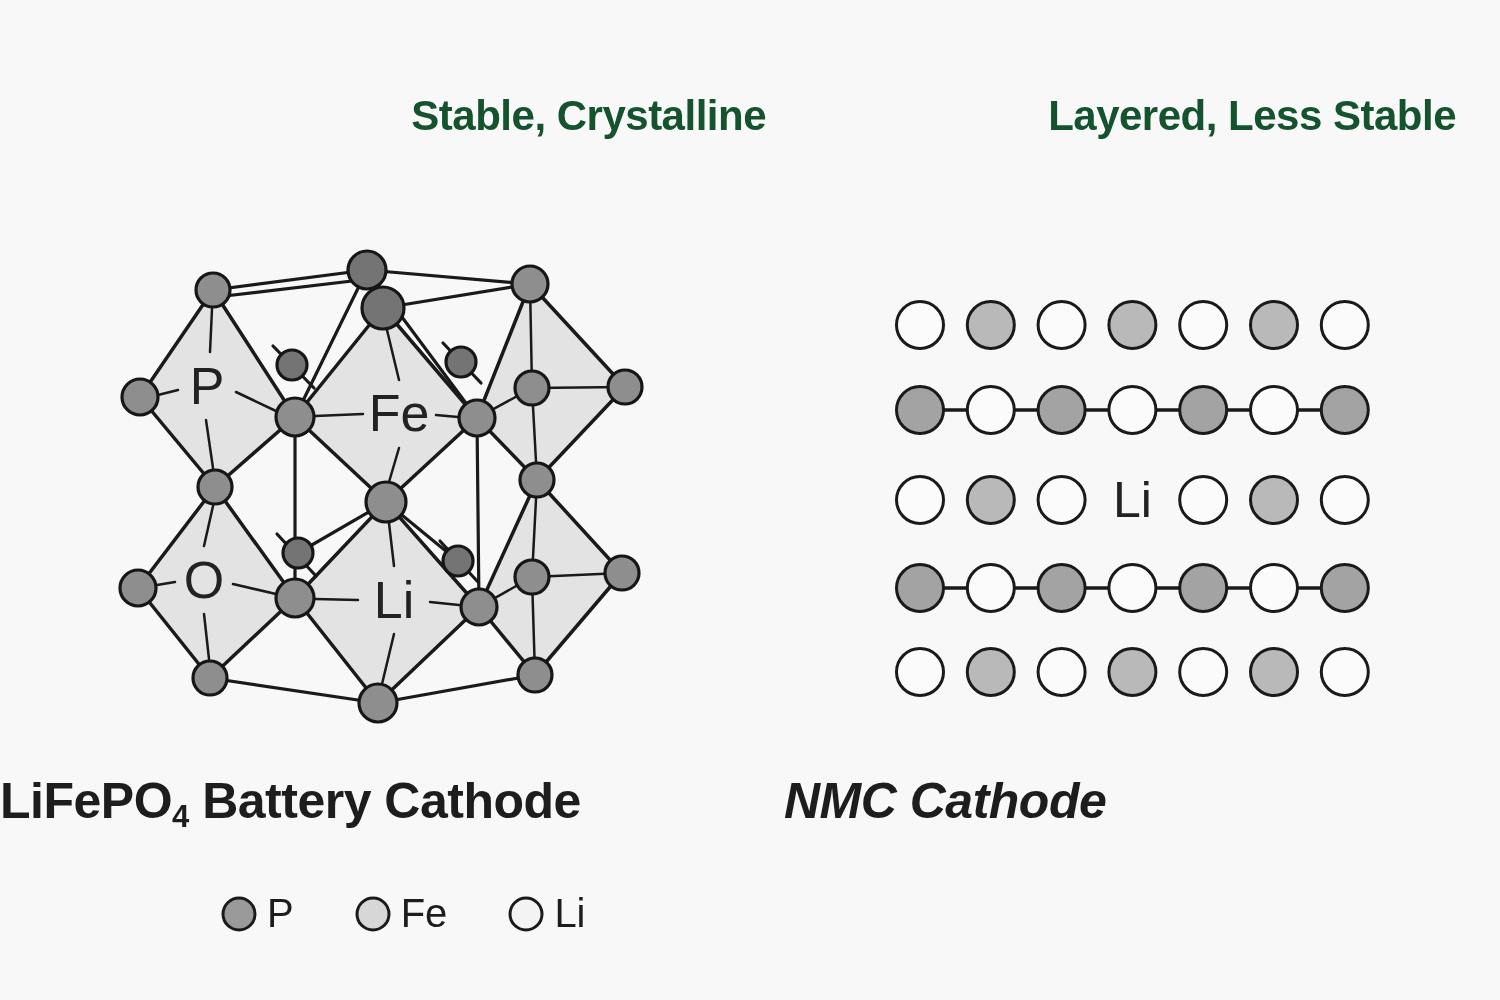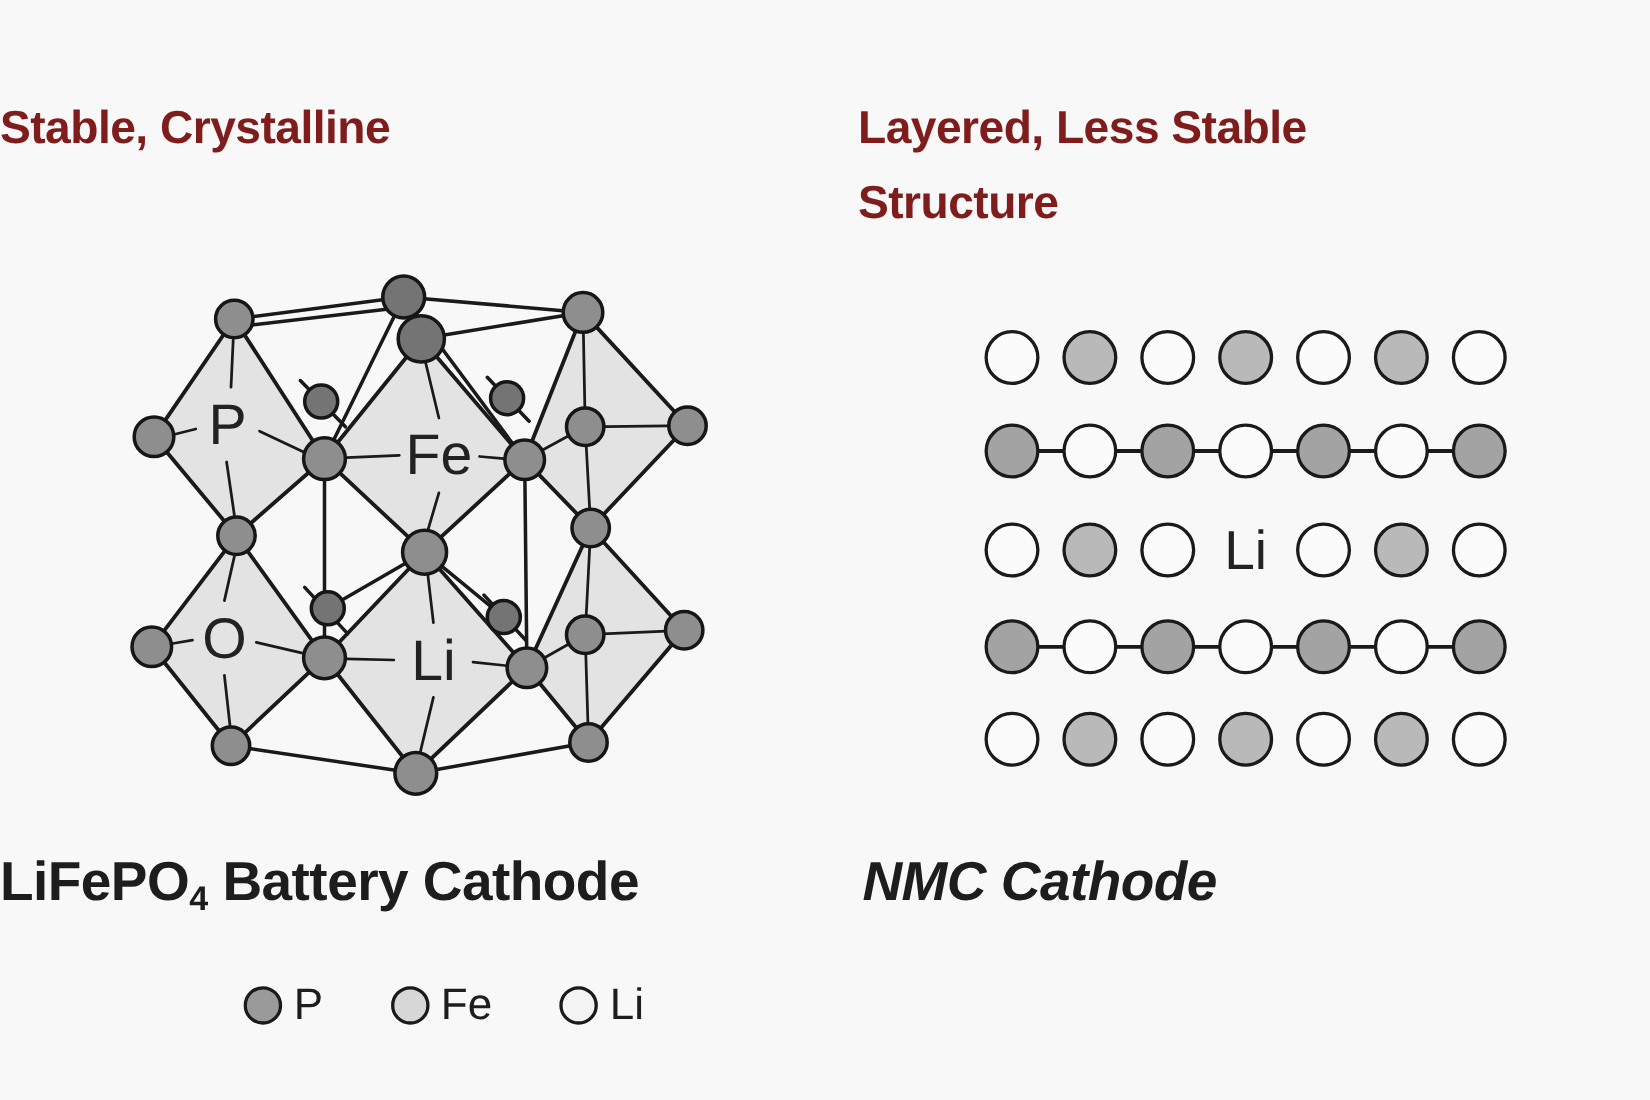--- a/index.html
+++ b/index.html
@@ -2,25 +2,25 @@
 <html><head>
 <meta charset="utf-8">
 <style>
   html,body{margin:0;padding:0;}
   .canvas{
     position:relative;width:1500px;height:1000px;
     background:#f8f8f8;overflow:hidden;
     font-family:"Liberation Sans",sans-serif;color:#1d1d1d;
   }
   .panel-title{
-    position:absolute;top:82px;text-align:left;
-    font-size:42px;font-weight:700;letter-spacing:-0.5px;line-height:68px;color:#7f1d1d;
+    position:absolute;top:82px;text-align:right;
+    font-size:42px;font-weight:700;letter-spacing:-0.5px;line-height:68px;color:#14532d;
   }
   .panel-title.left{left:0;width:766px;}
-  .panel-title.right{left:780px;width:720px;}
+  .panel-title.right{left:736px;width:720px;}
   .caption{
     position:absolute;top:772px;text-align:left;
     font-size:50px;font-weight:700;letter-spacing:-0.5px;color:#1d1d1d;
   }
   .caption.left{left:0;width:800px;}
   .caption.right{left:784px;width:716px;font-style:italic;}
   .caption .sub{font-size:0.62em;position:relative;top:0.28em;}
   .crystal-svg{position:absolute;left:100px;top:240px;width:580px;height:500px;}
   .lattice-svg{position:absolute;left:880px;top:280px;width:510px;height:440px;}
   .legend{position:absolute;left:220px;top:891px;display:flex;align-items:center;gap:60px;}
@@ -35,21 +35,20 @@
 </head>
 <body>
 
 <div class="canvas">
 
   <div class="panel-title left">
     <div>Stable, Crystalline</div>
   </div>
   <div class="panel-title right">
     <div>Layered, Less Stable</div>
-    <div>Structure</div>
   </div>
 
   <svg class="crystal-svg" viewBox="100 240 580 500" xmlns="http://www.w3.org/2000/svg">
 
     <g>
       <polygon class="octa" points="530,284 625,387 537,480 477,418"></polygon>
       <polygon class="octa" points="537,480 622,573 535,675 479,607"></polygon>
       <polygon class="octa" points="213,290 295,417 215,487 140,397"></polygon>
       <polygon class="octa" points="383,308 477,418 386,502 295,417"></polygon>
       <polygon class="octa" points="215,487 295,598 210,678 138,588"></polygon>

